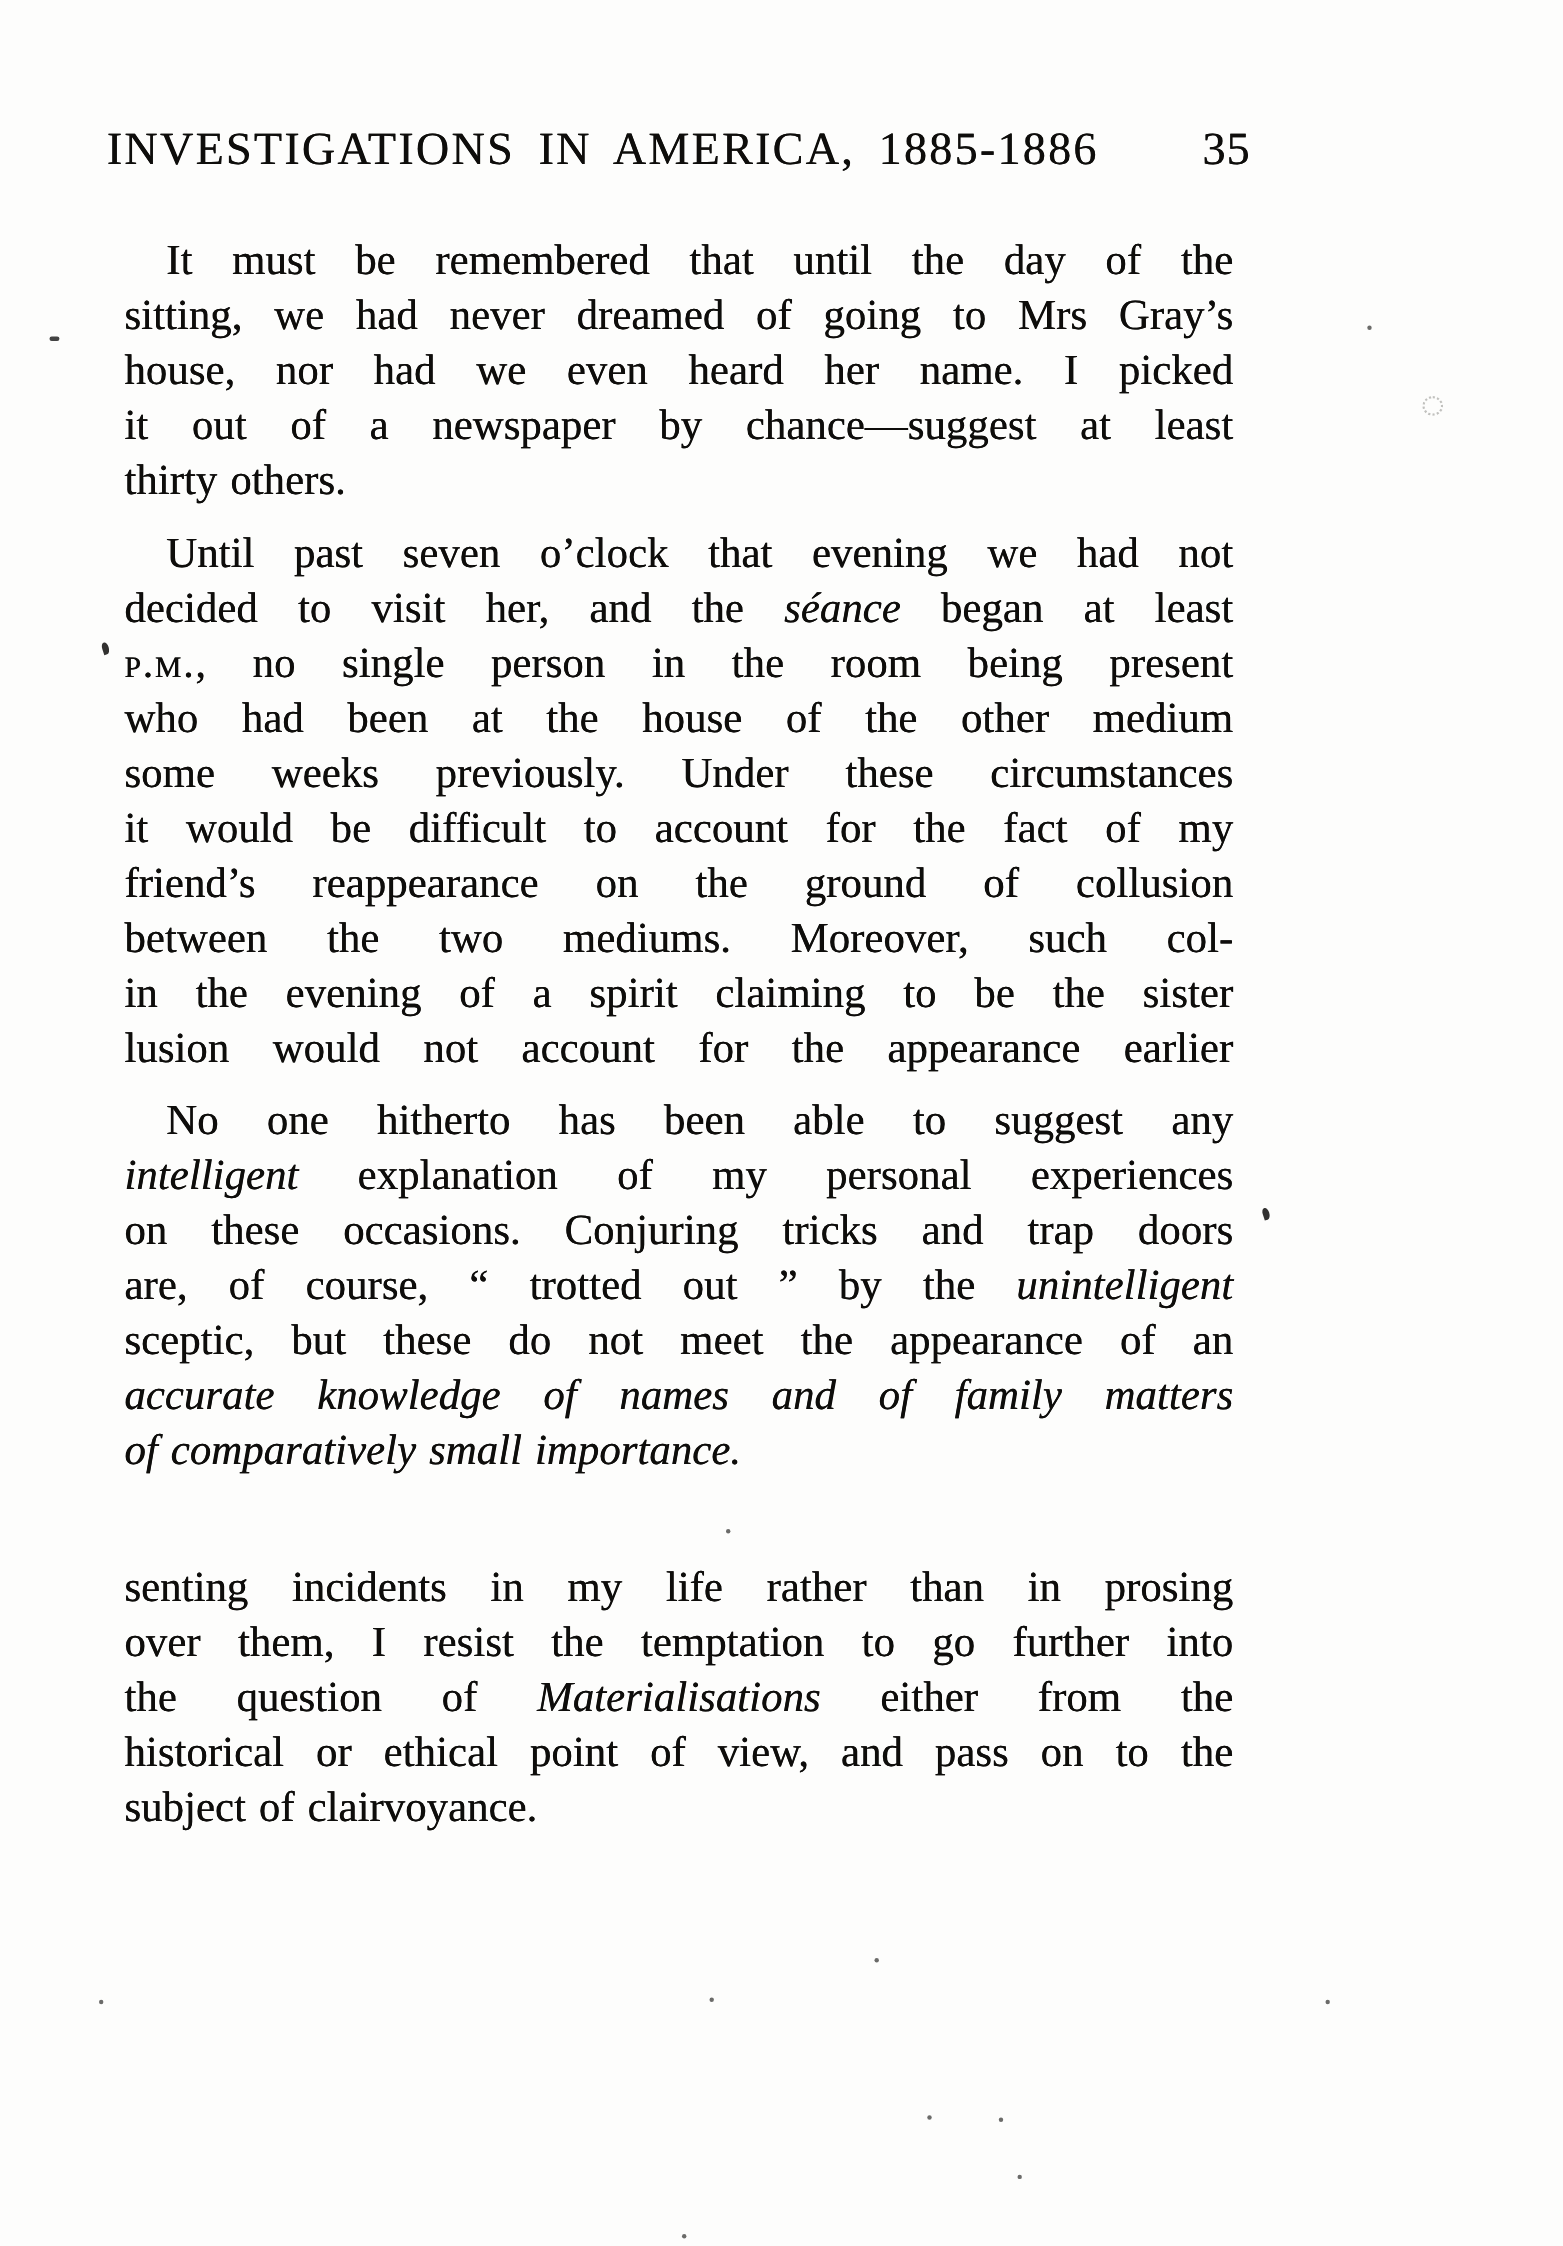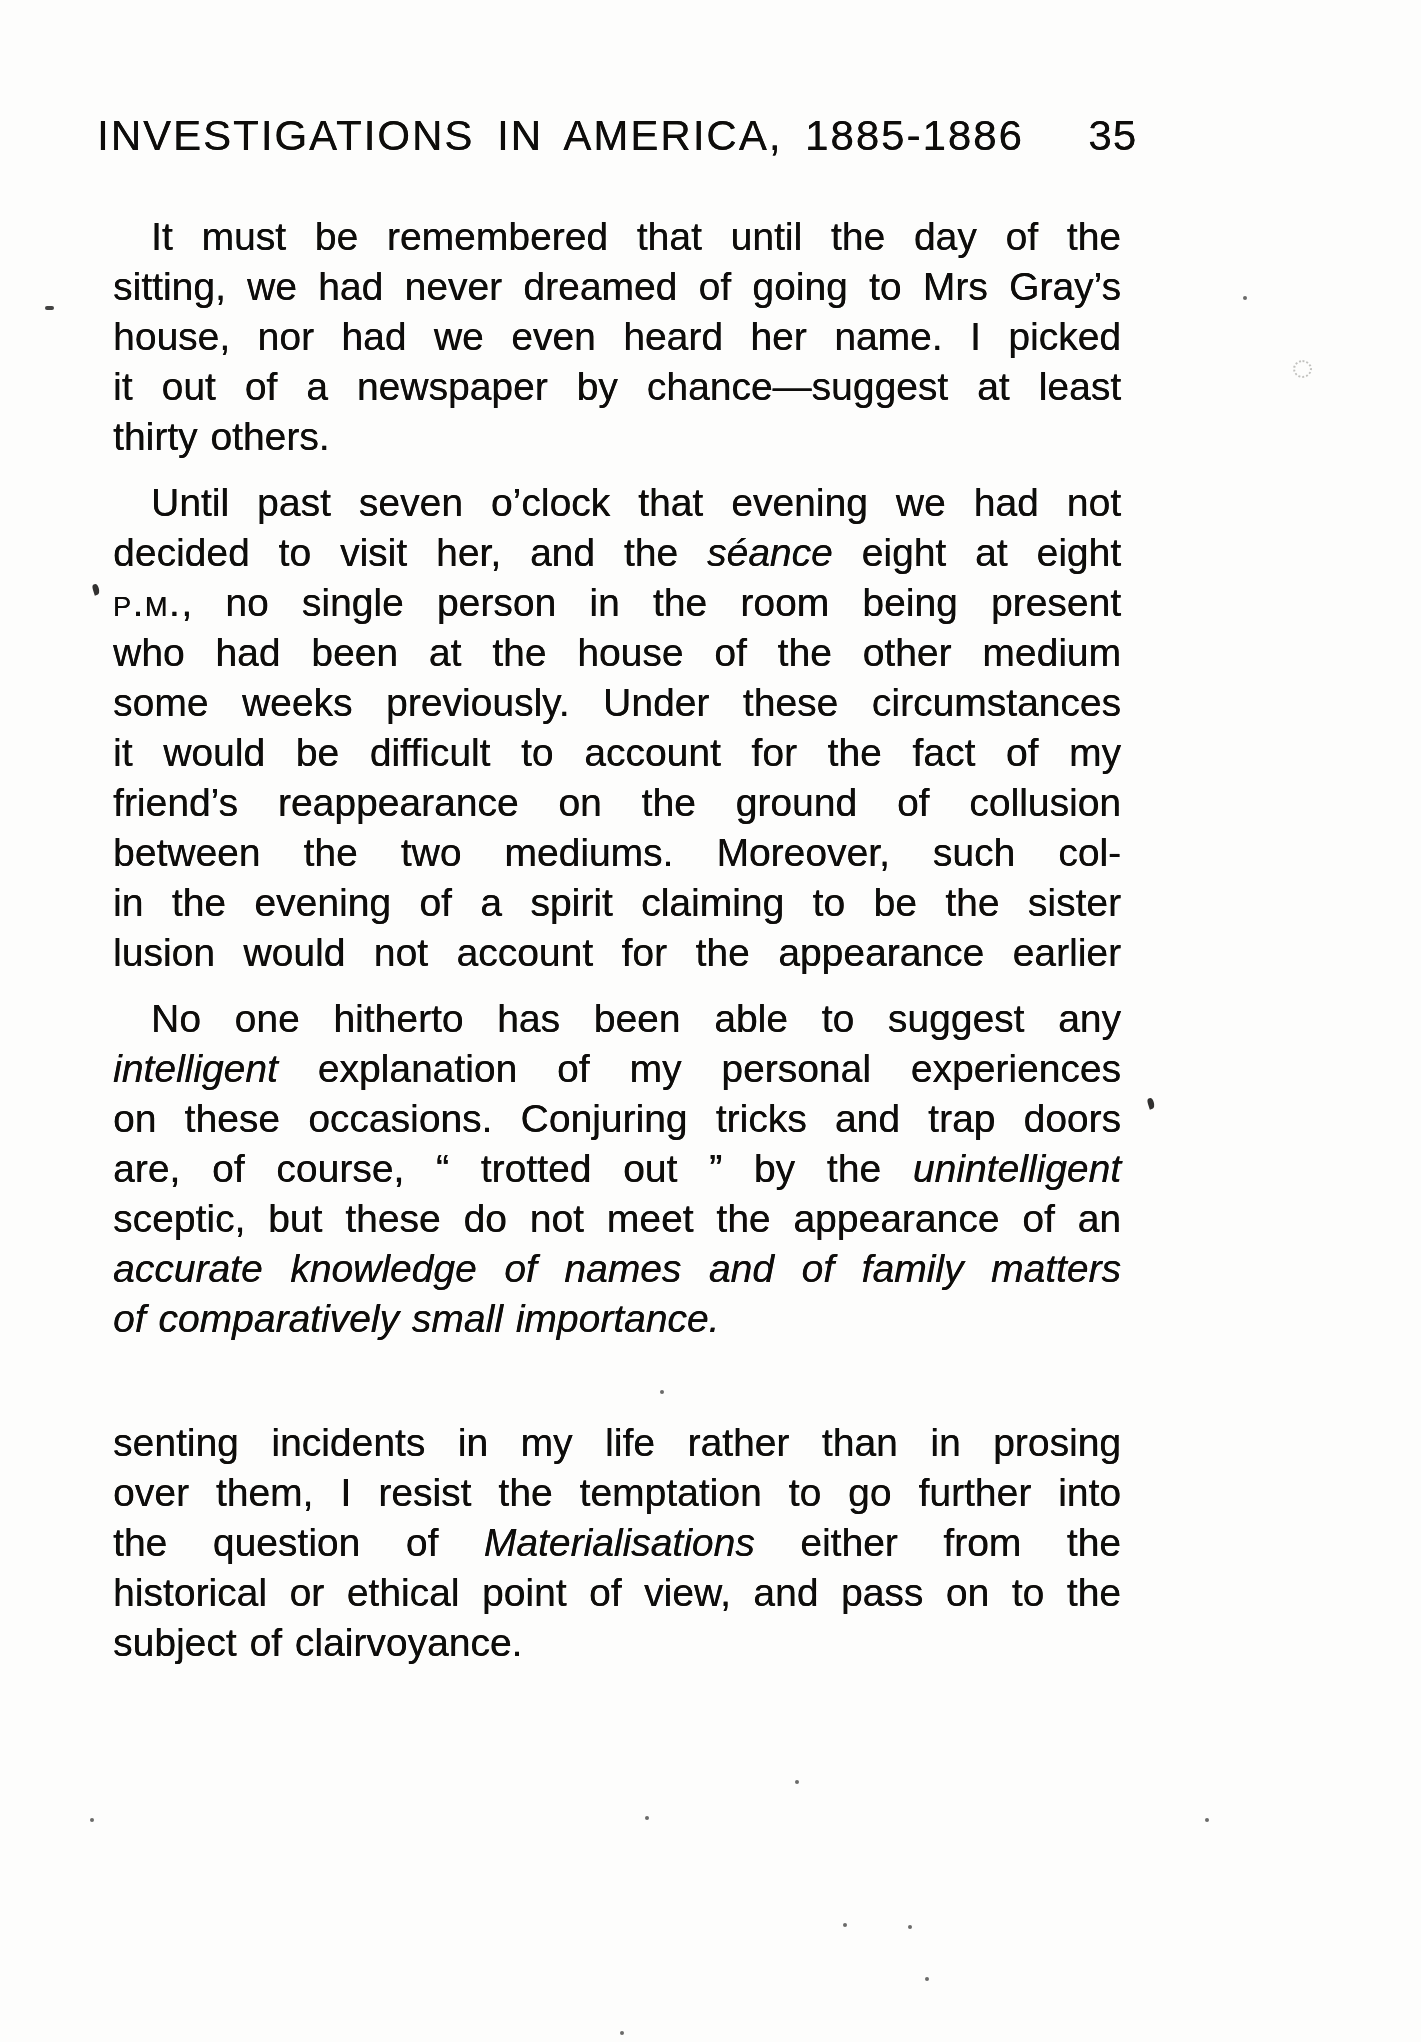--- a/index.html
+++ b/index.html
@@ -3,21 +3,21 @@
 <meta charset="utf-8">
 <style>
   html, body { margin: 0; padding: 0; background: #ffffff; }
   .page {
     position: relative;
     width: 1421px;
     height: 2042px;
     background: #fdfdfc;
     overflow: hidden;
     color: #0e0d0b;
-    font-family: Liberation Sans, sans-serif;
+    font-family: Liberation Serif, serif;
     text-shadow: 0.3px 0.3px 0 currentColor;
   }
   .header {
     position: absolute;
     left: 97px;
     top: 110px;
     width: 1040px;
     display: flex;
     justify-content: space-between;
     align-items: baseline;
@@ -62,21 +62,21 @@
   <div class="text-block">
       <div class="paragraph">
         <div class="line indent"><span>It must be remembered that until the day of the</span></div>
         <div class="line"><span>sitting, we had never dreamed of going to Mrs Gray’s</span></div>
         <div class="line"><span>house, nor had we even heard her name. I picked</span></div>
         <div class="line"><span>it out of a newspaper by chance—suggest at least</span></div>
         <div class="line last"><span>thirty others.</span></div>
       </div>
       <div class="paragraph">
         <div class="line indent"><span>Until past seven o’clock that evening we had not</span></div>
-        <div class="line"><span>decided to visit her, and the </span><span class="it">séance</span><span> eight at eight</span></div>
+        <div class="line"><span>decided to visit her, and the </span><span class="it">séance</span><span> began at least</span></div>
         <div class="line"><span class="sc">p.m.</span><span>, no single person in the room being present</span></div>
         <div class="line"><span>who had been at the house of the other medium</span></div>
         <div class="line"><span>some weeks previously. Under these circumstances</span></div>
         <div class="line"><span>it would be difficult to account for the fact of my</span></div>
         <div class="line"><span>friend’s reappearance on the ground of collusion</span></div>
         <div class="line"><span>between the two mediums. Moreover, such col-</span></div>
         <div class="line"><span>in the evening of a spirit claiming to be the sister</span></div>
         <div class="line"><span>lusion would not account for the appearance earlier</span></div>
       </div>
       <div class="paragraph">

